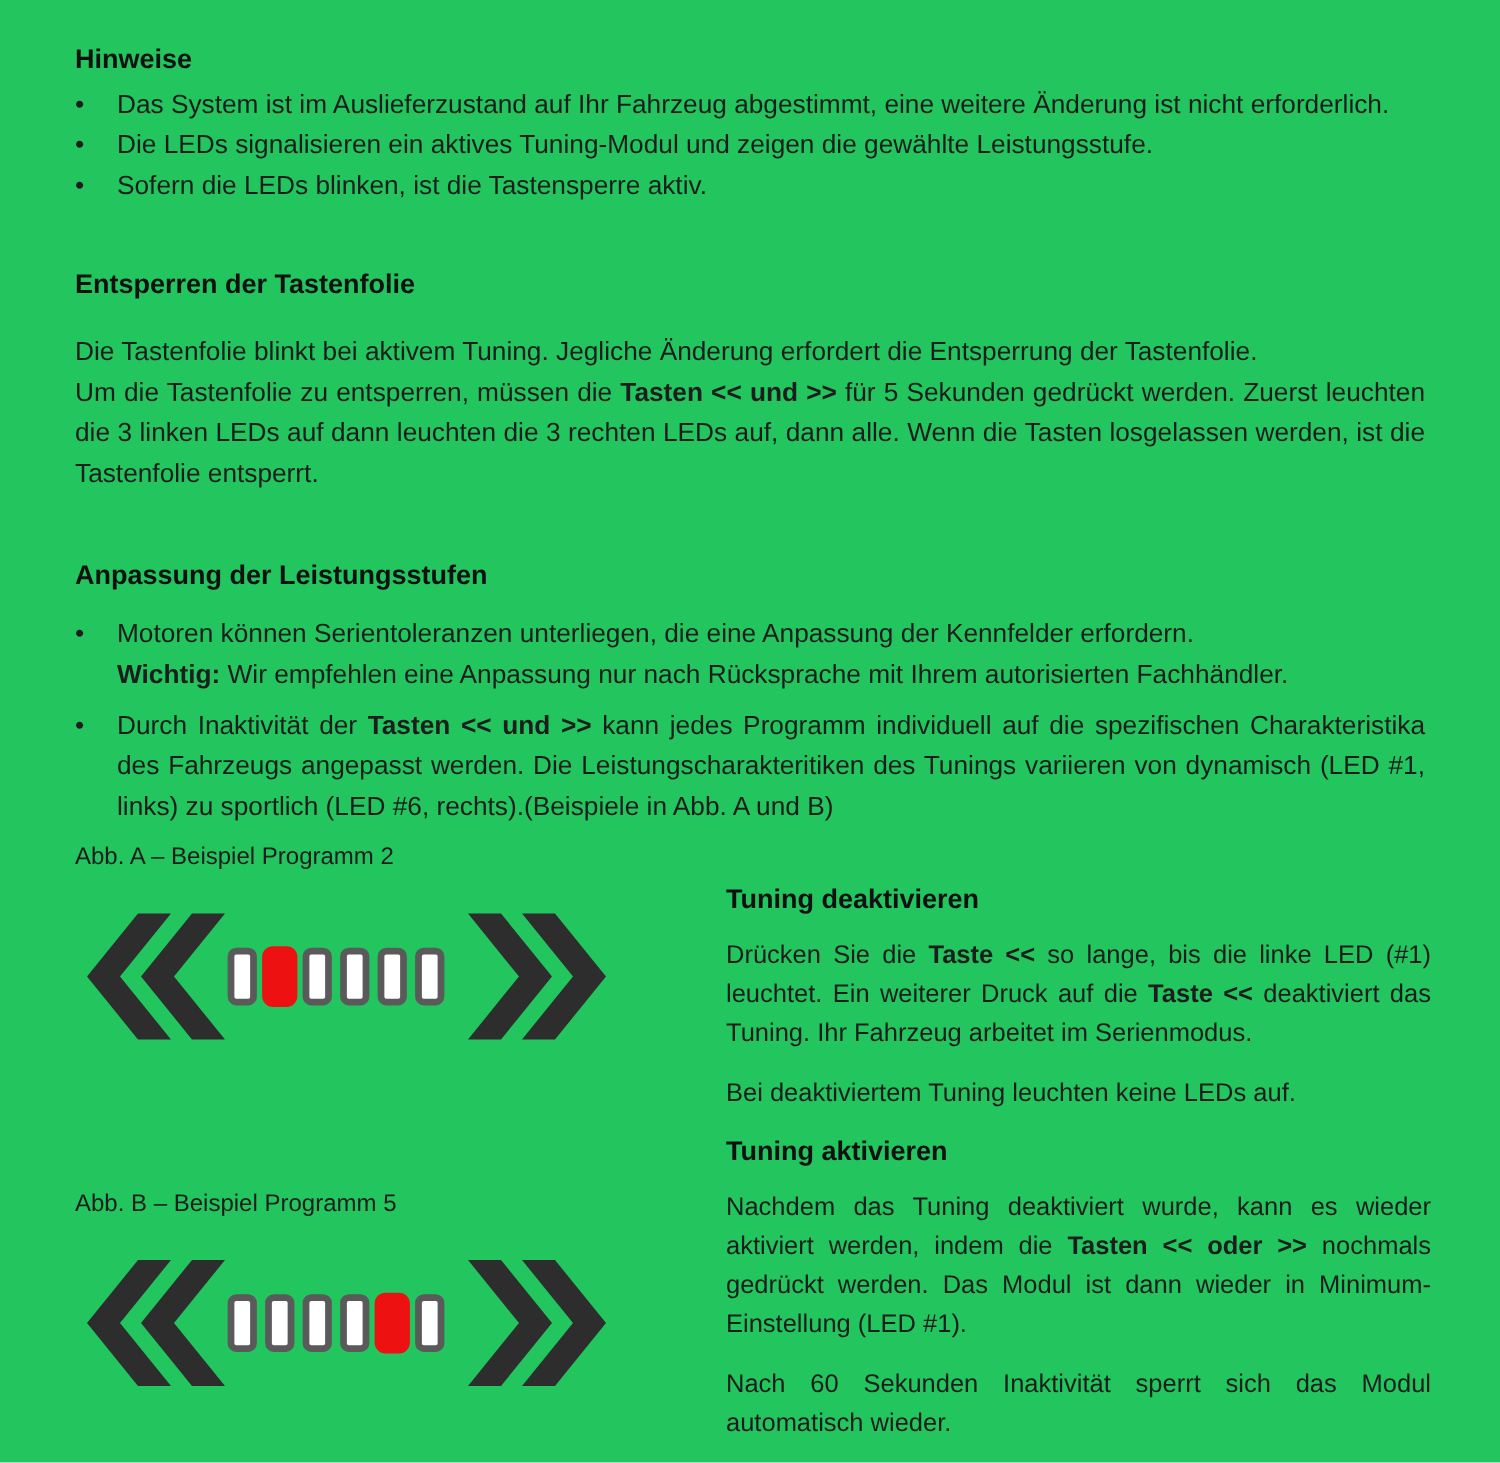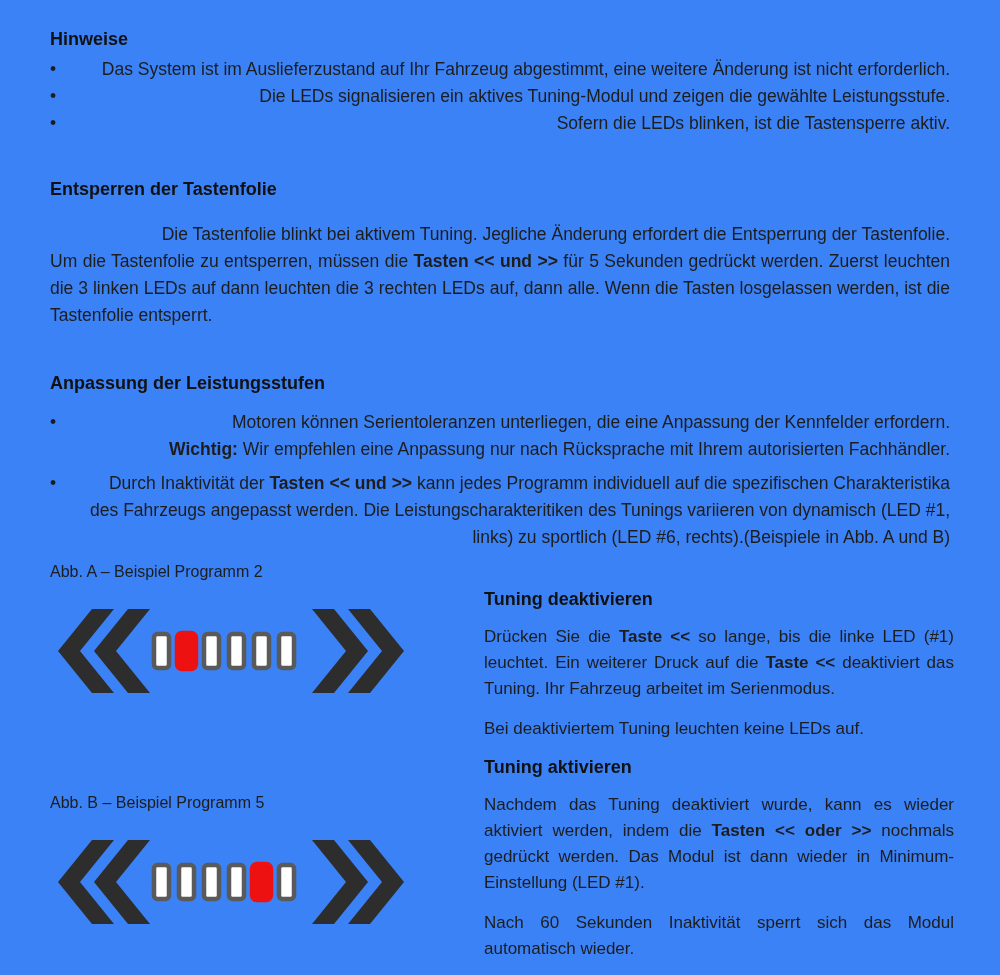--- a/index.html
+++ b/index.html
@@ -1,33 +1,33 @@
 <!DOCTYPE html>
 <html style="--chevron: #2d2d2d; --led-outline: #5a5a5a; --led-active: #ee1111; --led-off-fill: #ffffff; --text: #1d1d1d;"><head>
 <meta charset="utf-8">
 <style>
   html,body{margin:0;padding:0;background:#ffffff;}
   .page{
     position:relative;
     width:1000px;height:975px;
-    background:#3b82f6;
+    background:#22c55e;
     color:#1d1d1d;
     font-family:"Liberation Sans",sans-serif;
     font-size:17.5px;
     line-height:27px;
     overflow:hidden;
   }
   .abs{position:absolute;left:50px;width:900px;}
   .h{font-weight:700;color:#111;}
   .h.main{margin:0 0 3px 0;font-size:18px;}
-  p{margin:0;text-align:right;}
+  p{margin:0;}
   .justify{text-align:justify;}
   .bullet-row{display:flex;align-items:flex-start;}
   .bullet-glyph{width:28px;flex:none;}
-  .bullet-text{flex:1;text-align:right;}
+  .bullet-text{flex:1;}
   .mt18{margin-top:18px;}
   .mt12{margin-top:12px;}
   .mt7{margin-top:7px;}
   b{font-weight:700;}
 
   
   .figure-block{position:absolute;left:50px;width:420px;}
   .caption{font-size:16px;line-height:27px;}
   .fig-svg{display:block;margin:20px 0 0 6px;}
   .chev{fill:var(--chevron,#2d2d2d);}

